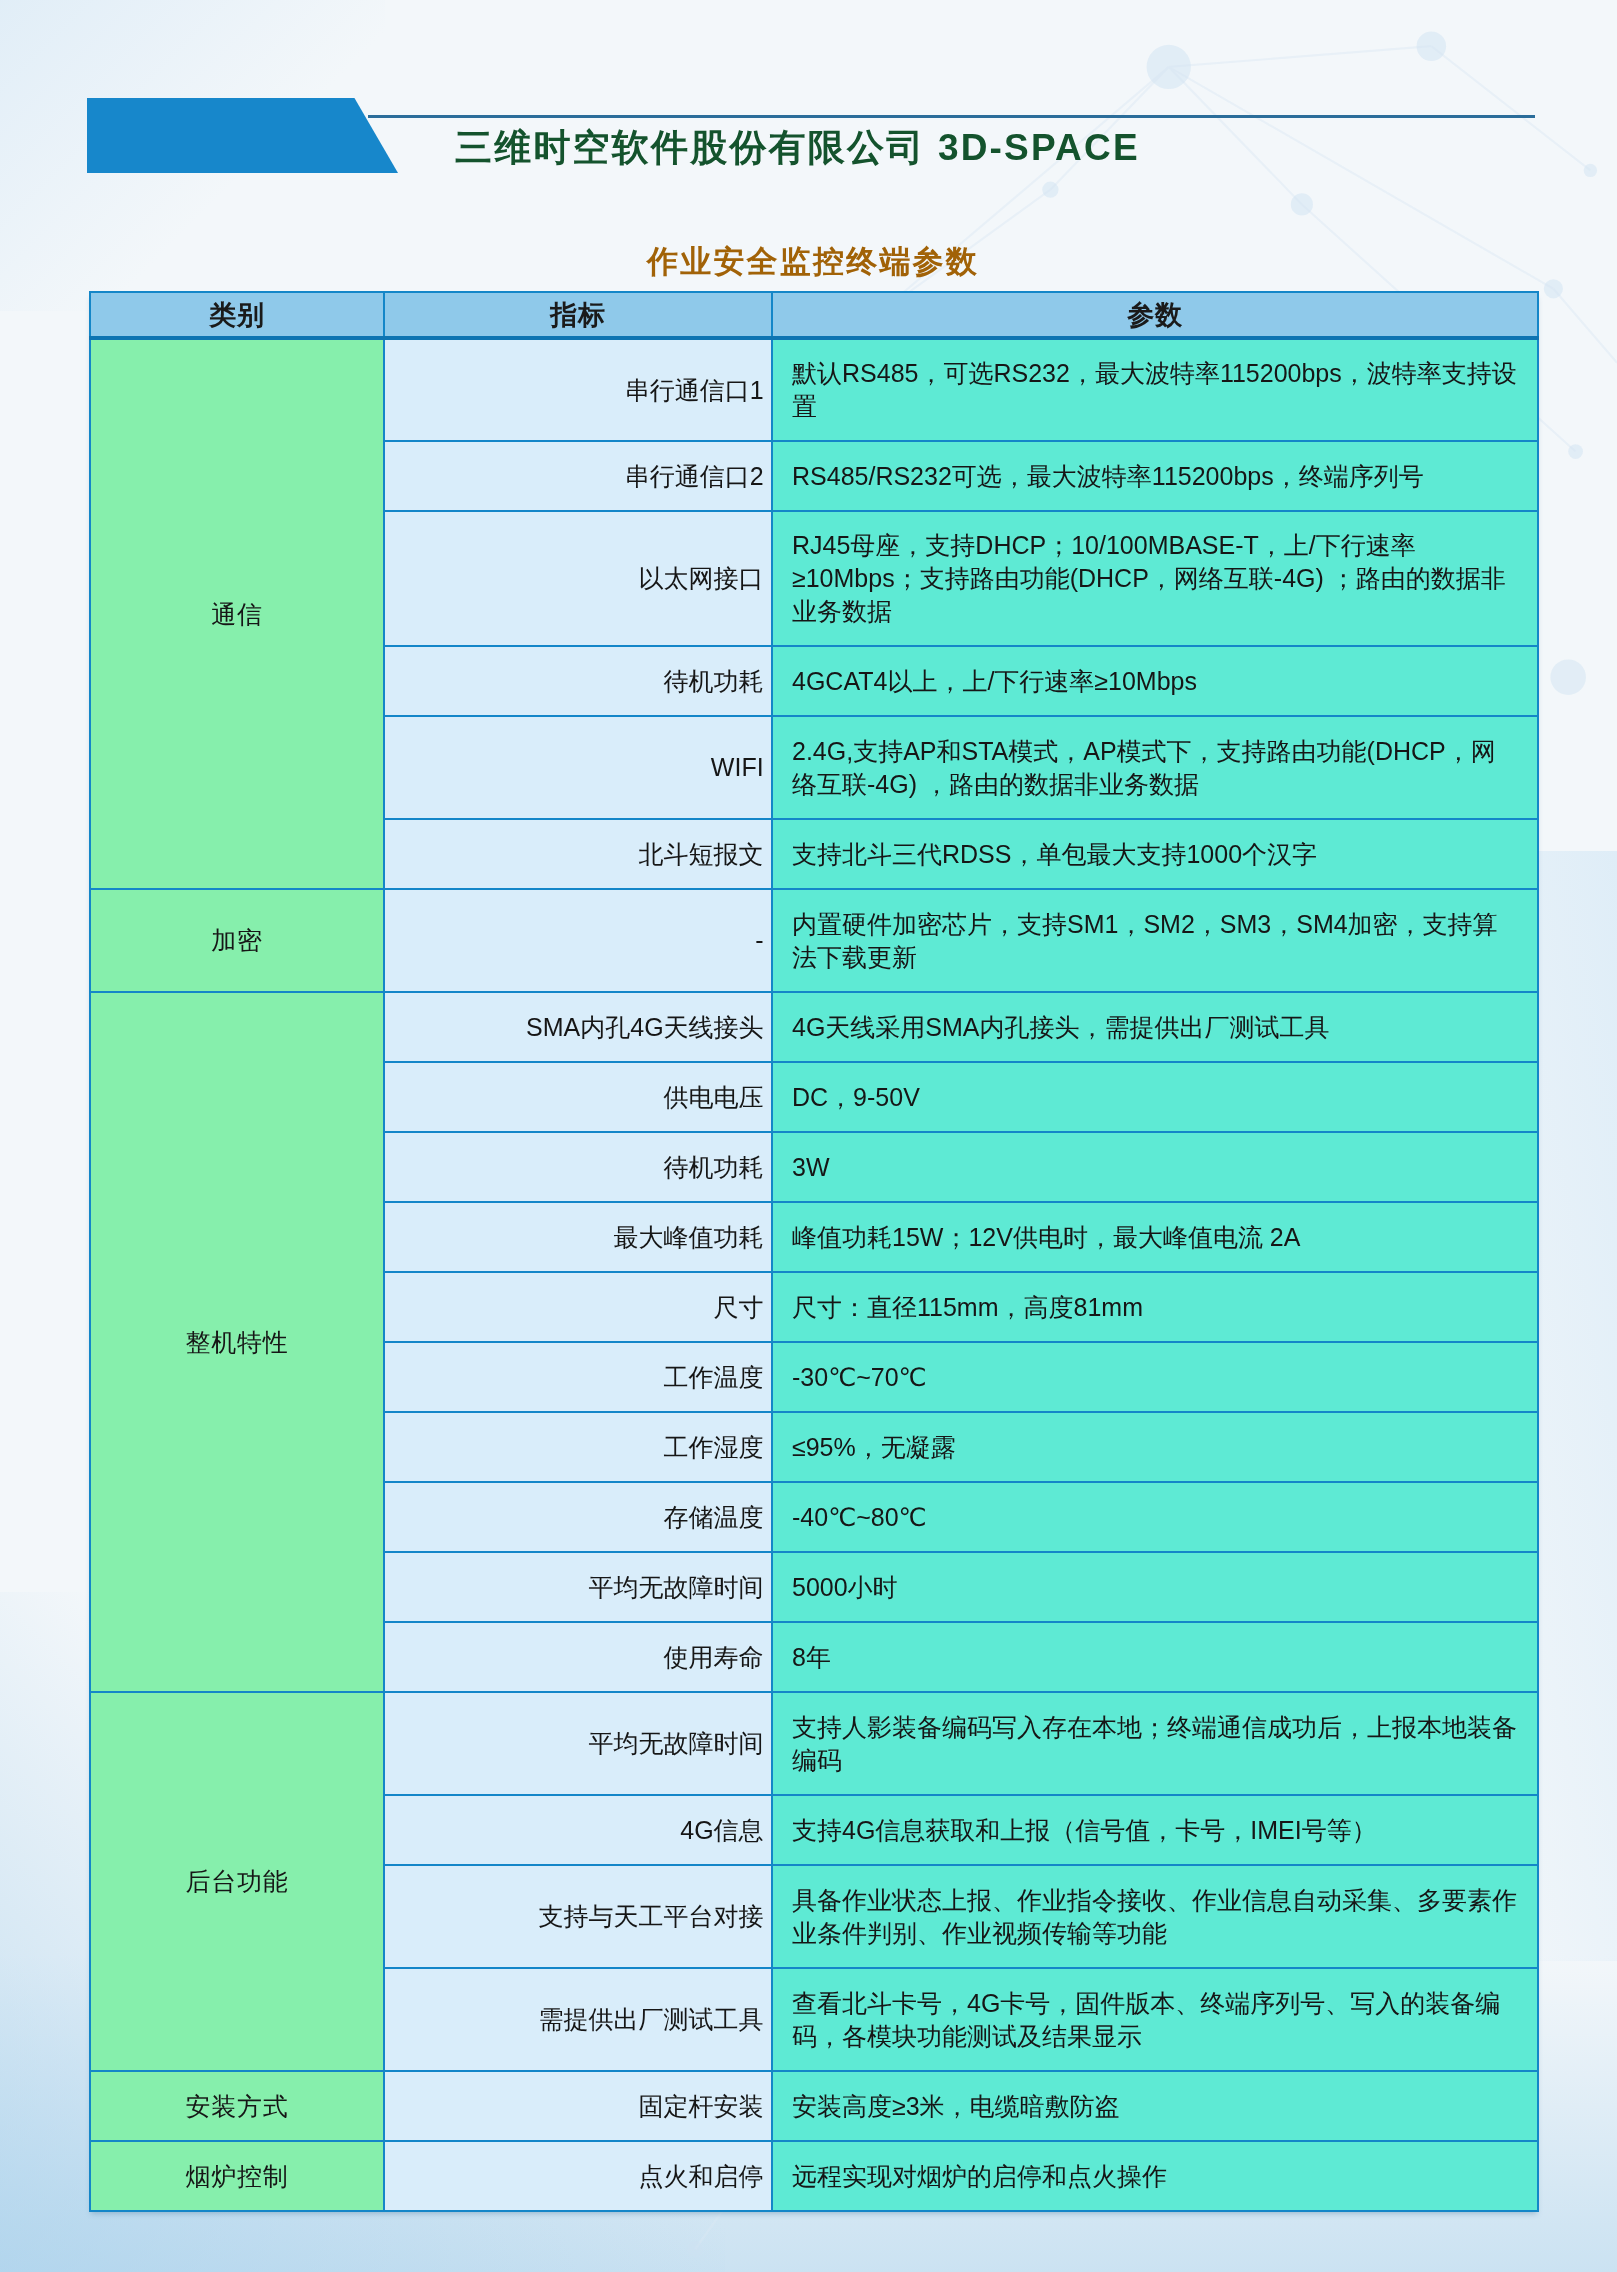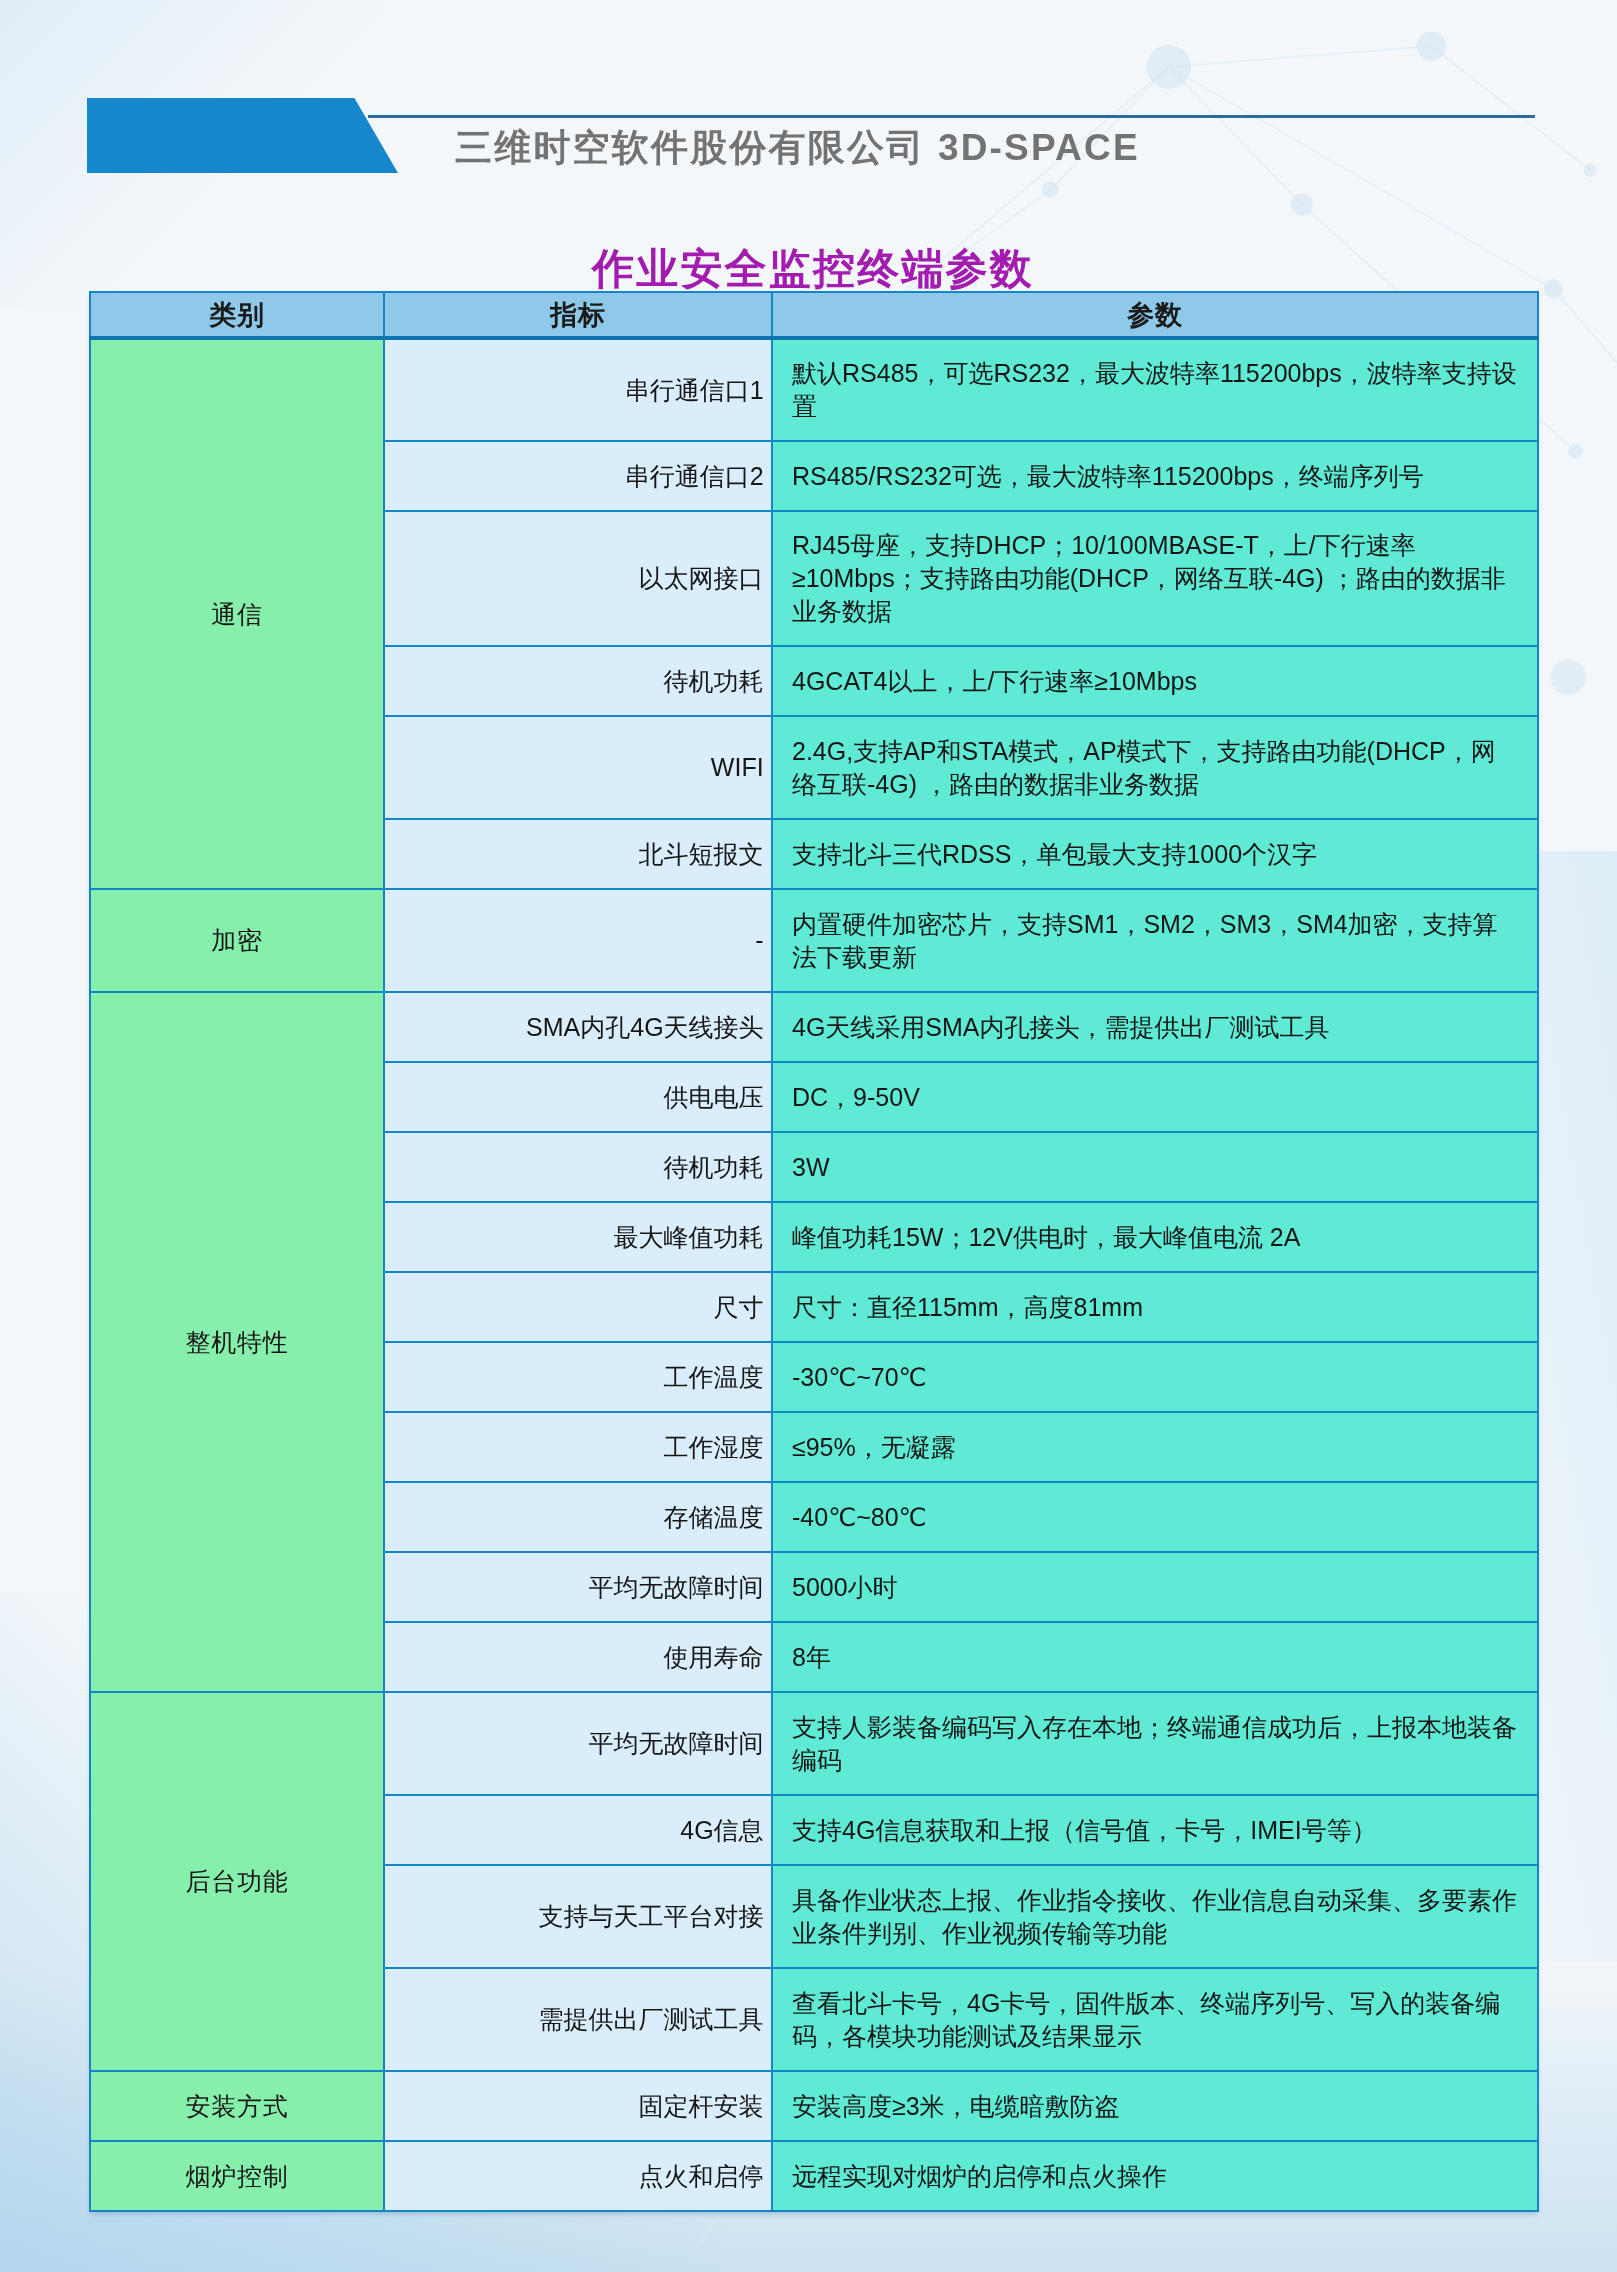--- a/index.html
+++ b/index.html
@@ -20,23 +20,23 @@
   .bg-bl{position:absolute;left:0;bottom:0;width:725px;height:681px;
     background:linear-gradient(45deg,rgba(162,205,234,.6),rgba(162,205,234,0) 55%);}
   svg.bg-net{position:absolute;left:0;top:0;}
   
   .header-rule{position:absolute;left:368px;top:115px;width:1167px;height:3px;
     background:#2b6d9a;z-index:1;}
   .accent-bar{position:absolute;left:87px;top:98px;width:311px;height:75px;
     background:#1787cb;z-index:2;
     clip-path:polygon(0 0,86% 0,100% 100%,0 100%);}
   .company{position:absolute;left:455px;top:123px;z-index:2;
-    font-size:37px;font-weight:bold;color:#737373;letter-spacing:2.2px;white-space:nowrap;}
+    font-size:37px;font-weight:bold;color:#14532d;letter-spacing:2.2px;white-space:nowrap;}
   .page-title{position:absolute;left:89px;top:241px;width:1448px;z-index:2;
-    text-align:center;font-size:42px;font-weight:bold;color:#a21caf;letter-spacing:2.2px;}
+    text-align:center;font-size:31px;font-weight:bold;color:#a16207;letter-spacing:2.2px;}
   
   table.spec{position:absolute;left:89px;top:291px;width:1448px;z-index:2;
     border-collapse:collapse;table-layout:fixed;
     box-shadow:0 4.4px 5.2px -2.2px rgba(96,138,168,.45);}
   .spec col.c1{width:294px;} .spec col.c2{width:388px;} .spec col.c3{width:766px;}
   .spec th,.spec td{border:2.2px solid #1486c8;}
   .spec thead th{height:41px;background:#8fc9ea;font-size:27px;font-weight:bold;
     color:#1a1a1a;text-align:center;border-bottom:4.4px solid #0e74b2;letter-spacing:0.7px;}
   .spec td{font-size:25px;vertical-align:middle;}
   .spec td.cat{background:#86efac;text-align:center;letter-spacing:0.7px;}

